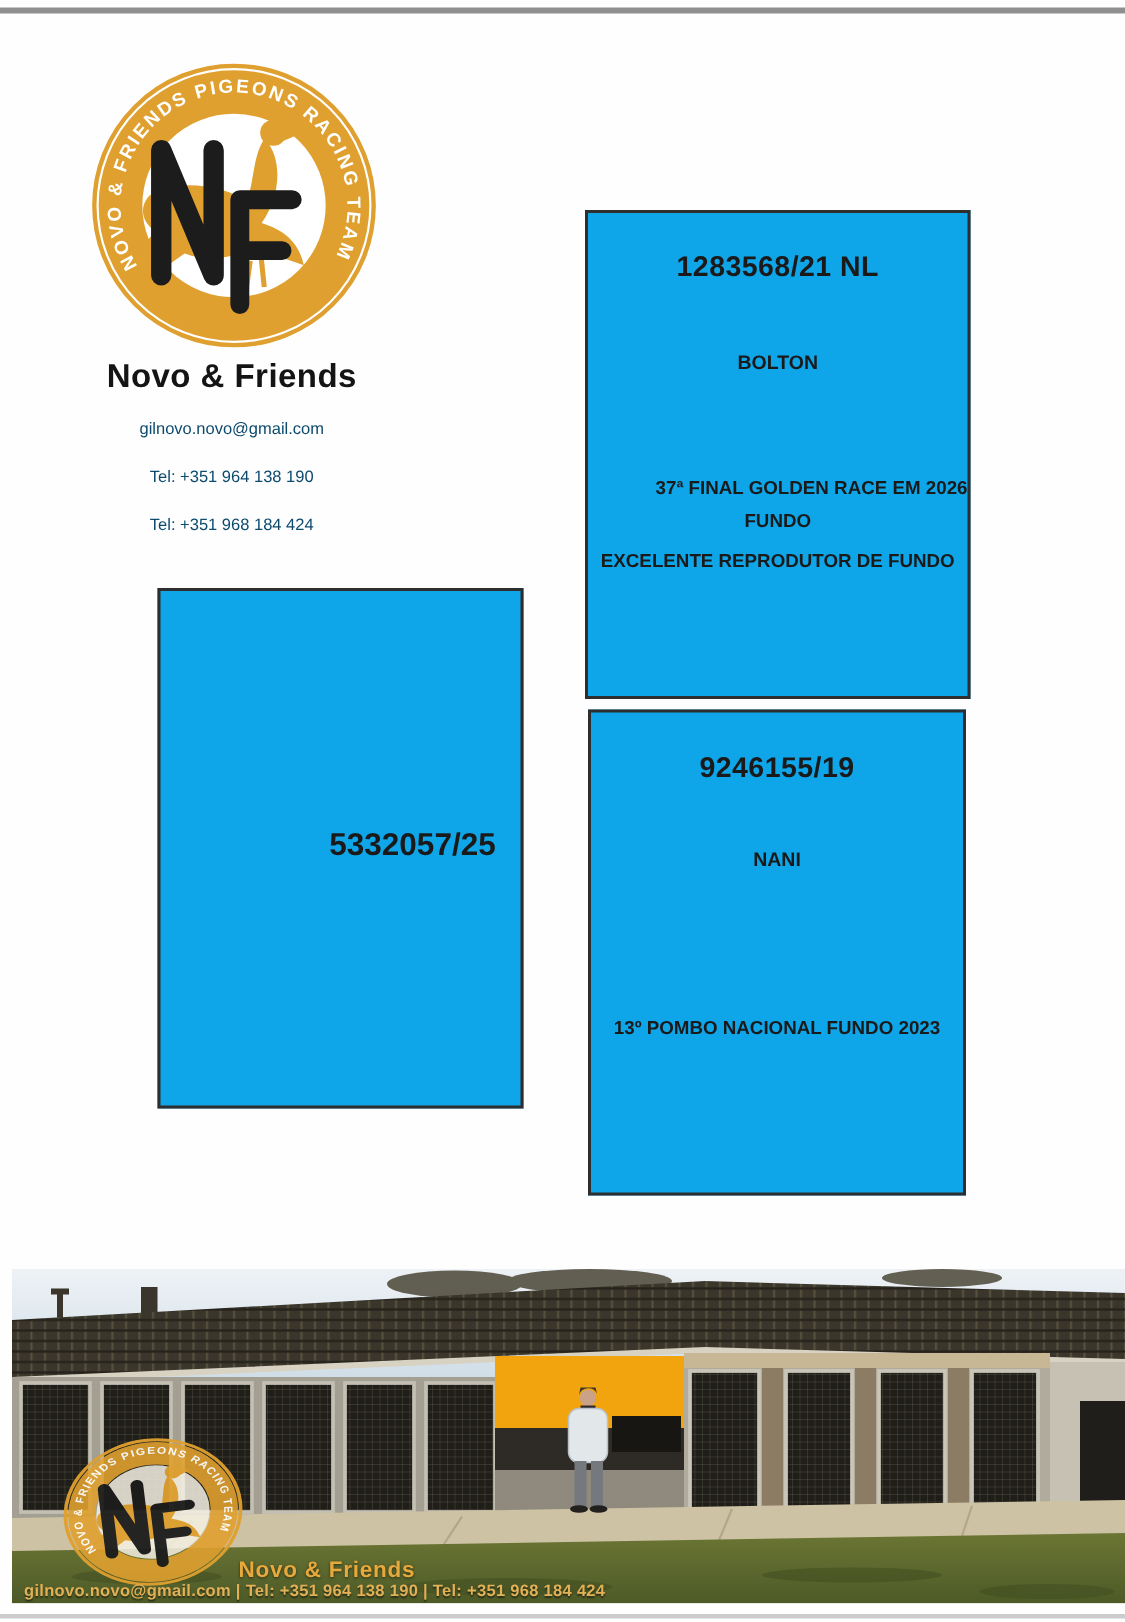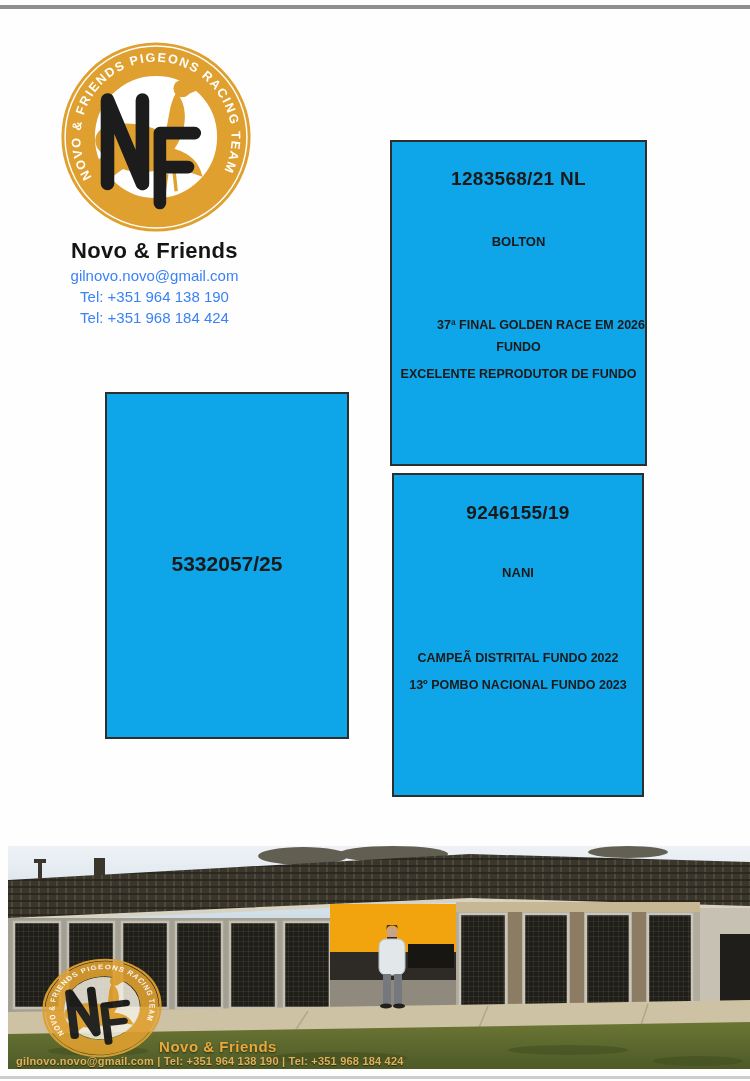--- a/index.html
+++ b/index.html
@@ -8,30 +8,30 @@
     font-family:"Liberation Sans",sans-serif;color:#1a1a1a;overflow:hidden;
   }
   .abs{position:absolute;}
   .topline{left:0;top:5px;width:750px;height:4px;background:#8f8f8f;}
   .bottomline{left:0;top:1076px;width:750px;height:3px;background:#cccccc;}
 
   
   .logo-svg{left:59px;top:40px;width:194px;height:194px;}
   .brand-block{left:27px;top:238px;width:255px;text-align:center;}
   .brand-name{font-size:22px;font-weight:bold;color:#141414;letter-spacing:.3px;}
-  .brand-line{font-size:15px;color:#3b82f6;line-height:19px;margin-top:2px;}
+  .brand-line{font-size:11px;color:#0c4a6e;line-height:19px;margin-top:13px;}
 
   
   .pbox{border:2px solid #2e2e2e;background:#0ea5e9;}
   .box1{left:390px;top:140px;width:253px;height:322px;}
   .box2{left:105px;top:392px;width:240px;height:343px;}
   .box3{left:392px;top:473px;width:248px;height:320px;}
   .pbox .row{position:absolute;left:0;width:100%;text-align:center;font-weight:bold;}
   .ring-big{font-size:19px;letter-spacing:.3px;}
-  .ring-huge{font-size:21px;}
+  .ring-huge{font-size:21px;padding-left:48px;}
   .bird-name{font-size:13px;}
   .ach{font-size:12.5px;}
 
   
   .photo{left:8px;top:846px;width:742px;height:223px;overflow:hidden;}
   .photo svg.scene{position:absolute;left:0;top:0;}
   .photo-logo{position:absolute;left:33px;top:112px;width:122px;height:100px;transform:rotate(-7deg);opacity:.95;}
   .cap-brand{position:absolute;left:115px;top:192px;width:190px;text-align:center;
     font-size:15px;font-weight:bold;color:#e8a93c;text-shadow:0 1px 2px rgba(0,0,0,.55);letter-spacing:.5px;}
   .cap-contact{position:absolute;left:8px;top:209px;width:460px;
@@ -86,21 +86,20 @@
     <div class="row ach" style="top:225px;">EXCELENTE REPRODUTOR DE FUNDO</div>
   </div>
 
   <div class="abs pbox box2">
     <div class="row ring-huge" style="top:158px;">5332057/25</div>
   </div>
 
   <div class="abs pbox box3">
     <div class="row ring-big" style="top:27px;">9246155/19</div>
     <div class="row bird-name" style="top:90px;">NANI</div>
-    <div class="row ach" style="top:176px;">CAMPEÃ DISTRITAL FUNDO 2022</div>
     <div class="row ach" style="top:203px;">13º POMBO NACIONAL FUNDO 2023</div>
   </div>
 
   <div class="abs photo">
     <svg class="scene" width="742" height="223" viewBox="0 0 742 223">
       <defs>
         <linearGradient id="sky" x1="0" y1="0" x2="0" y2="1">
           <stop offset="0" stop-color="#eef2f6"></stop>
             <stop offset="1" stop-color="#cddbe6"></stop>
         </linearGradient>

